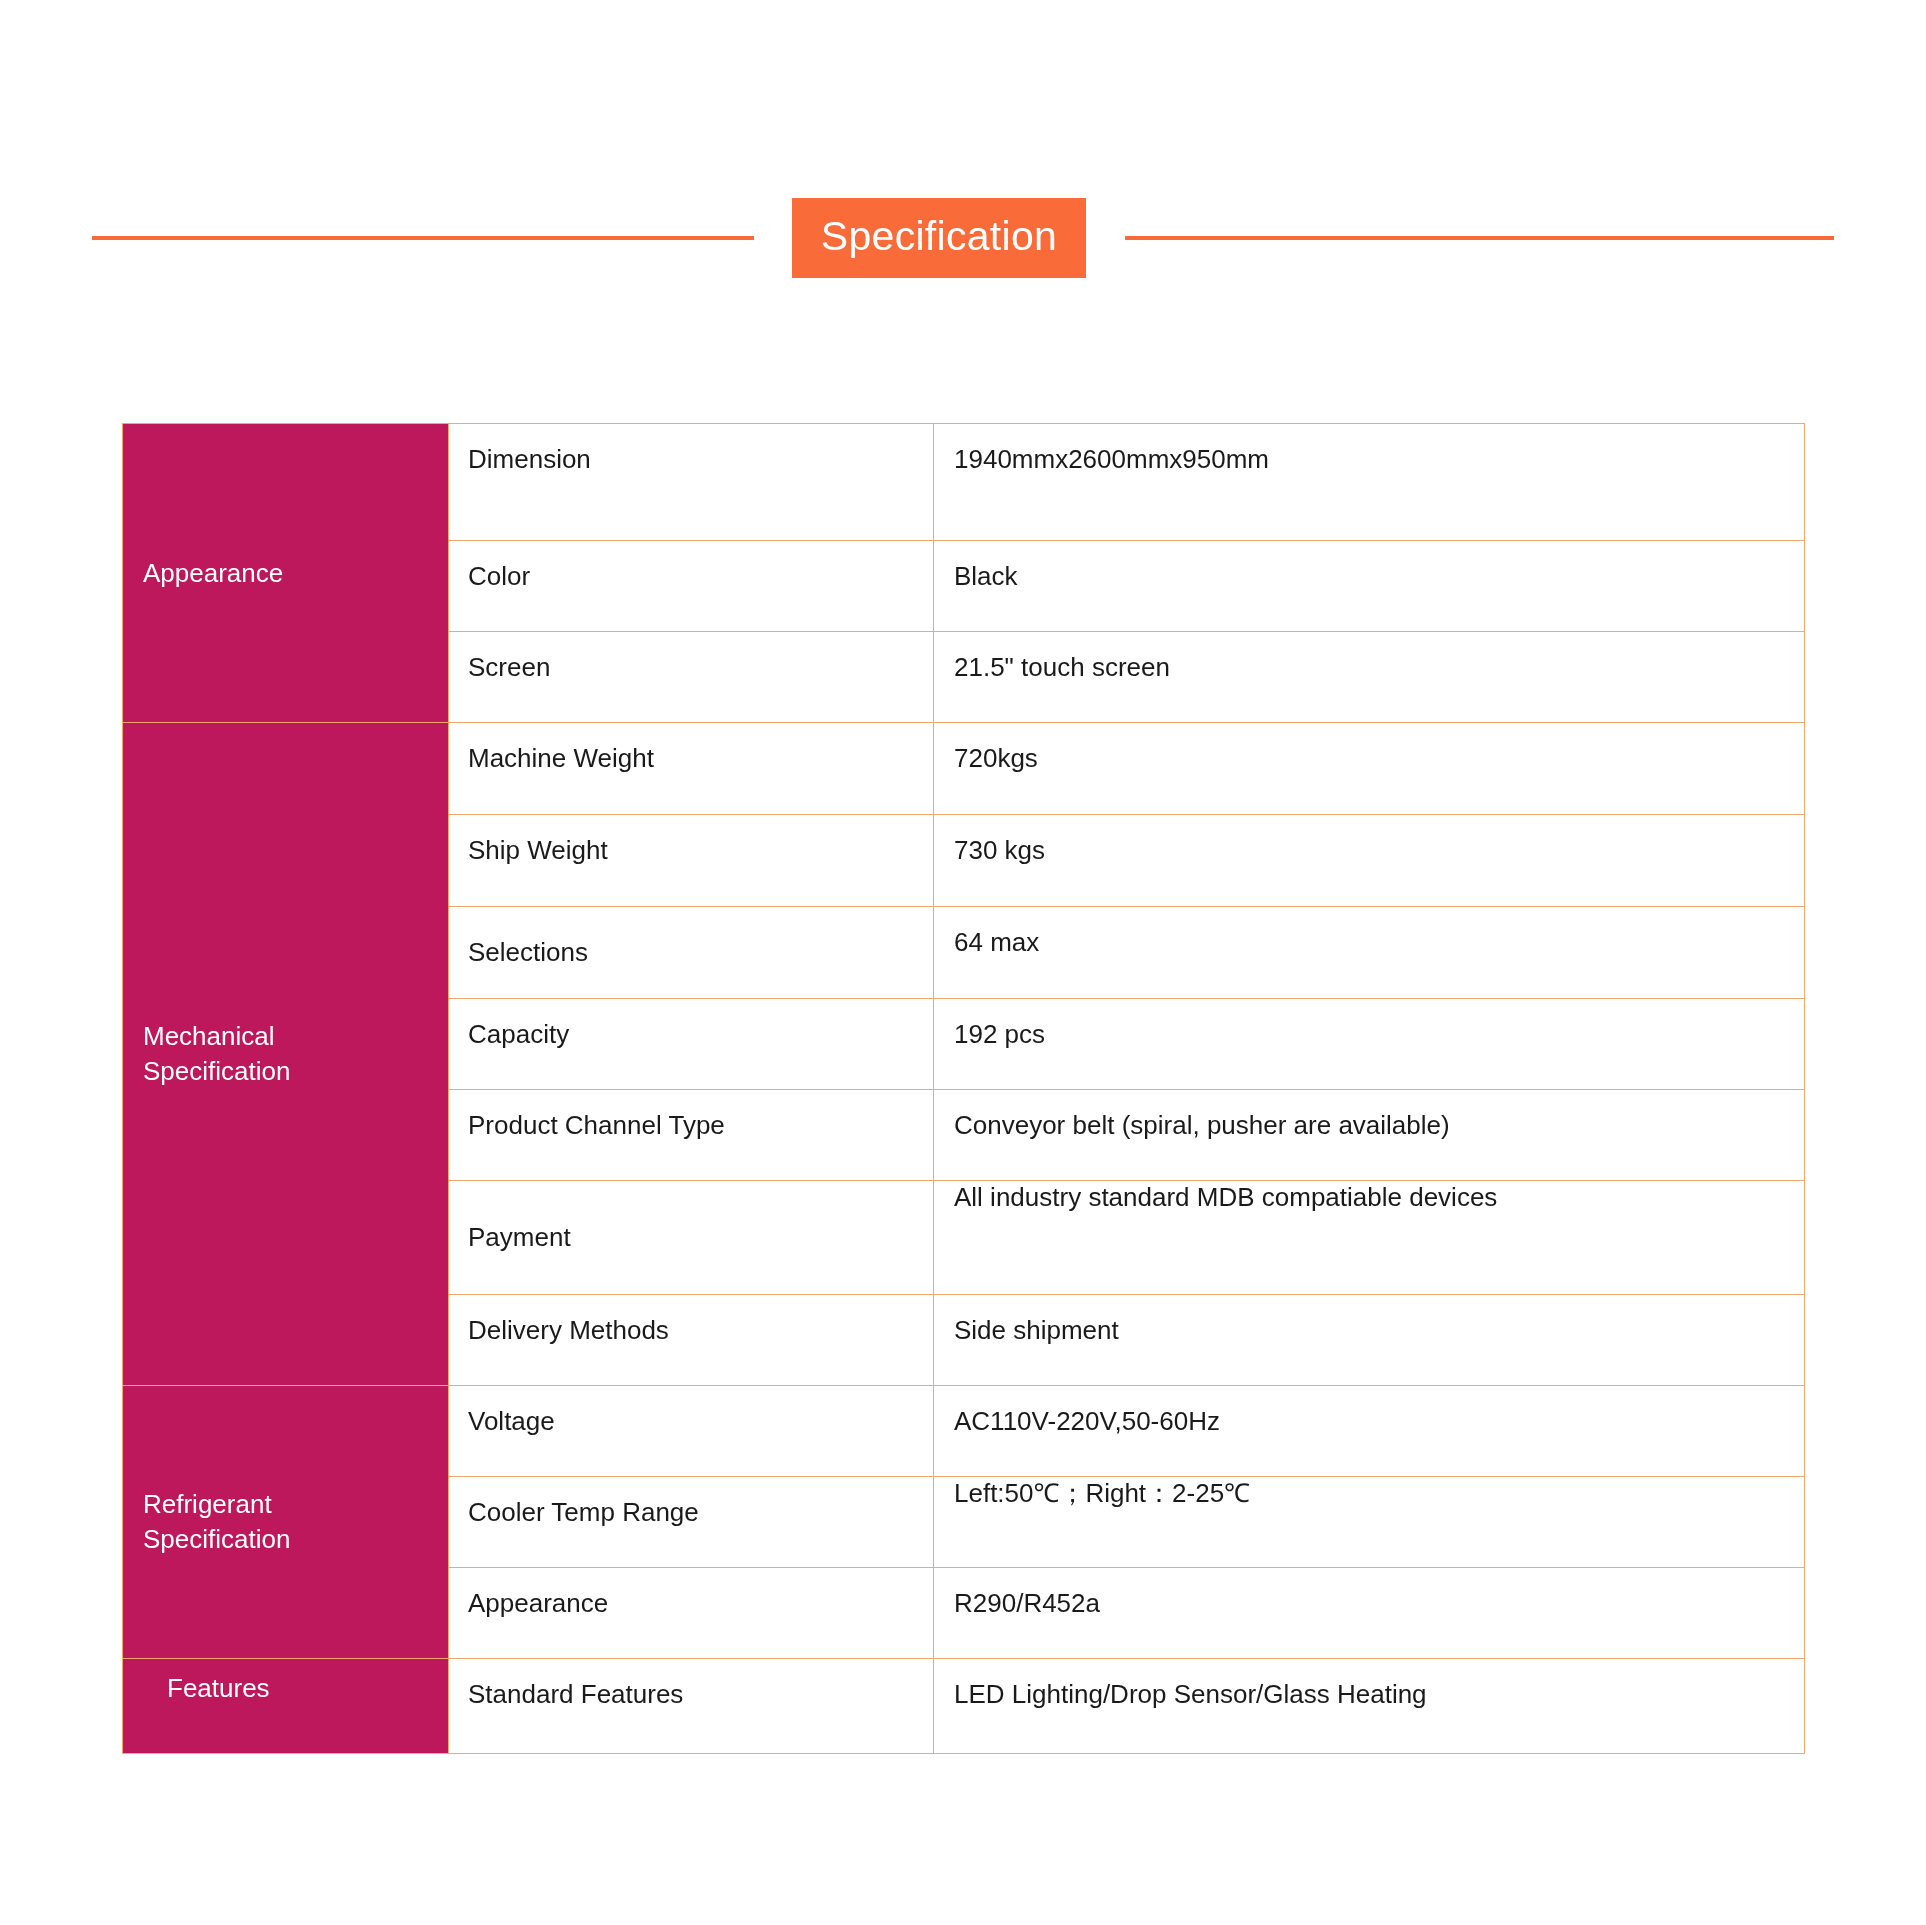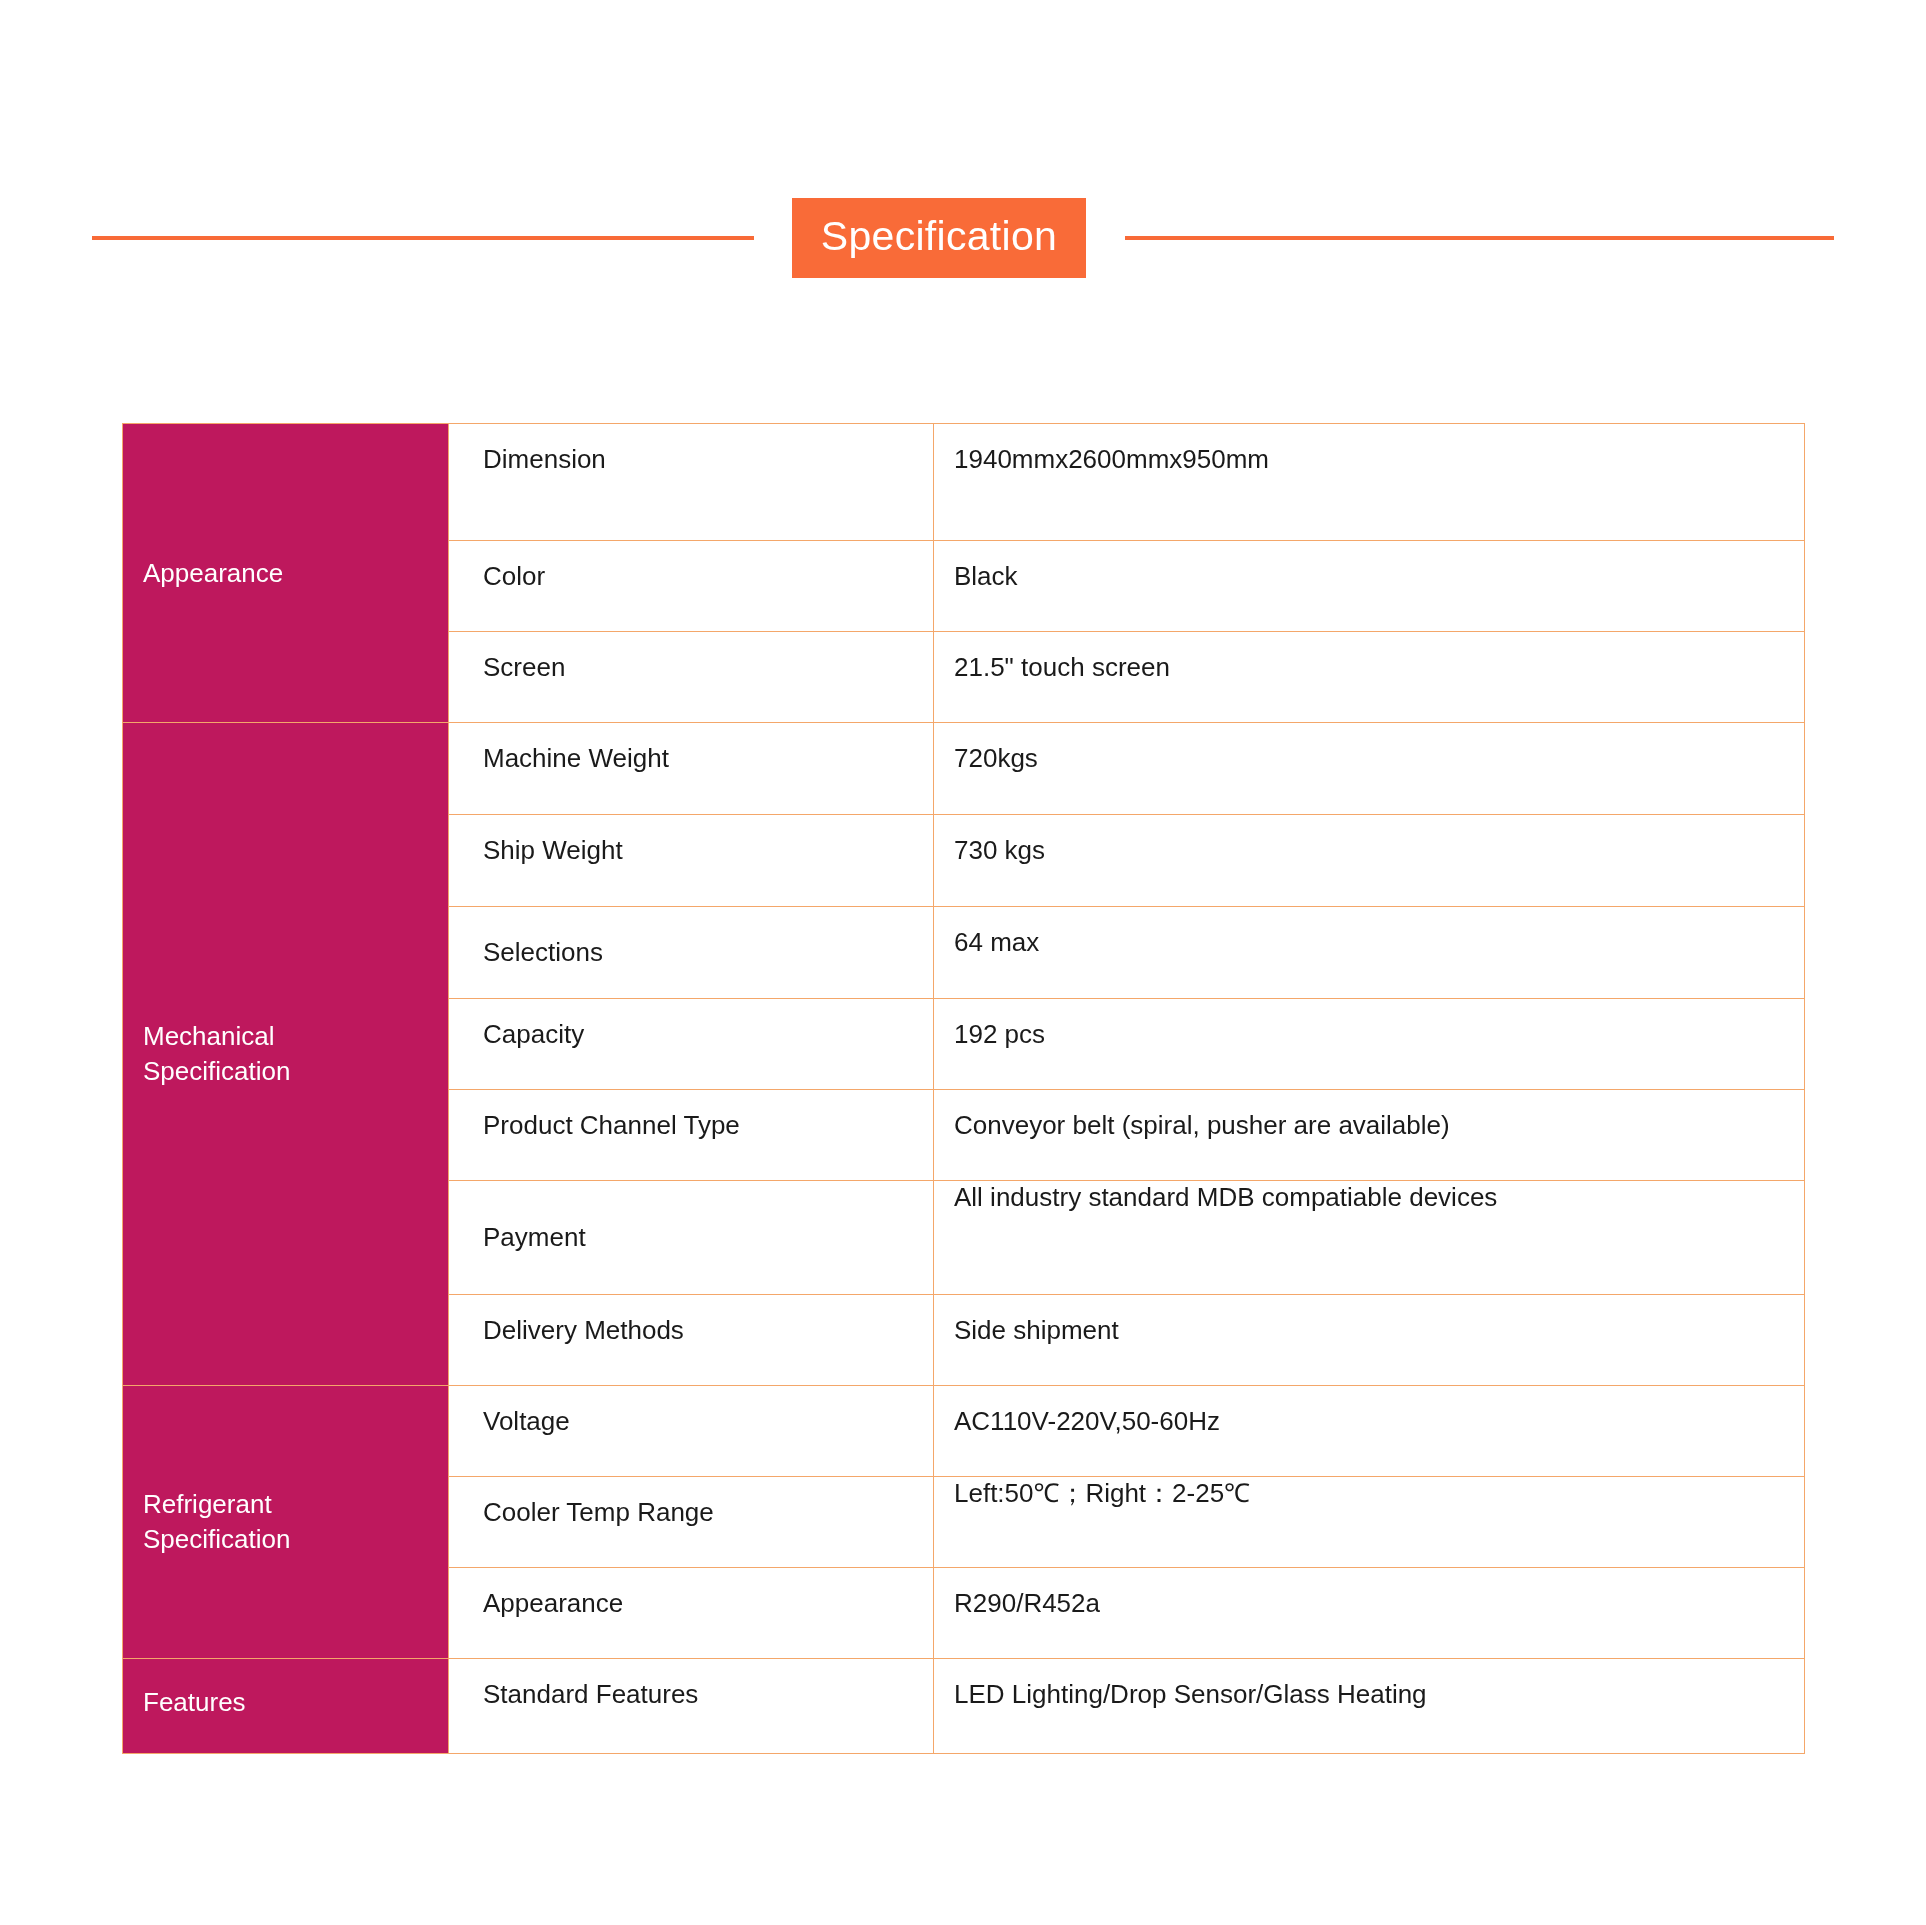--- a/index.html
+++ b/index.html
@@ -82,31 +82,32 @@
     left: 20px;
     top: 50%;
     transform: translateY(-50%);
     color: #ffffff;
     font-size: 26px;
     line-height: 1.33;
     font-weight: 400;
     white-space: pre-line;
   }
   td.cat-cell.align-top .cat-text {
-    top: 26px;
+    top: 12px;
     transform: none;
+    margin-left: 24px;
   }
 
   .cell-inner {
     font-size: 26px;
     color: #1a1a1a;
     line-height: 1.25;
     padding-left: 20px;
   }
-  td.label-cell .cell-inner { padding-left: 34px; }
+  td.label-cell .cell-inner { padding-left: 19px; }
   td.value-cell .cell-inner { padding-left: 20px; }
 
   
   .v-mid {
     display: flex;
     align-items: center;
     height: 100%;
     box-sizing: border-box;
   }
   .v-top {

